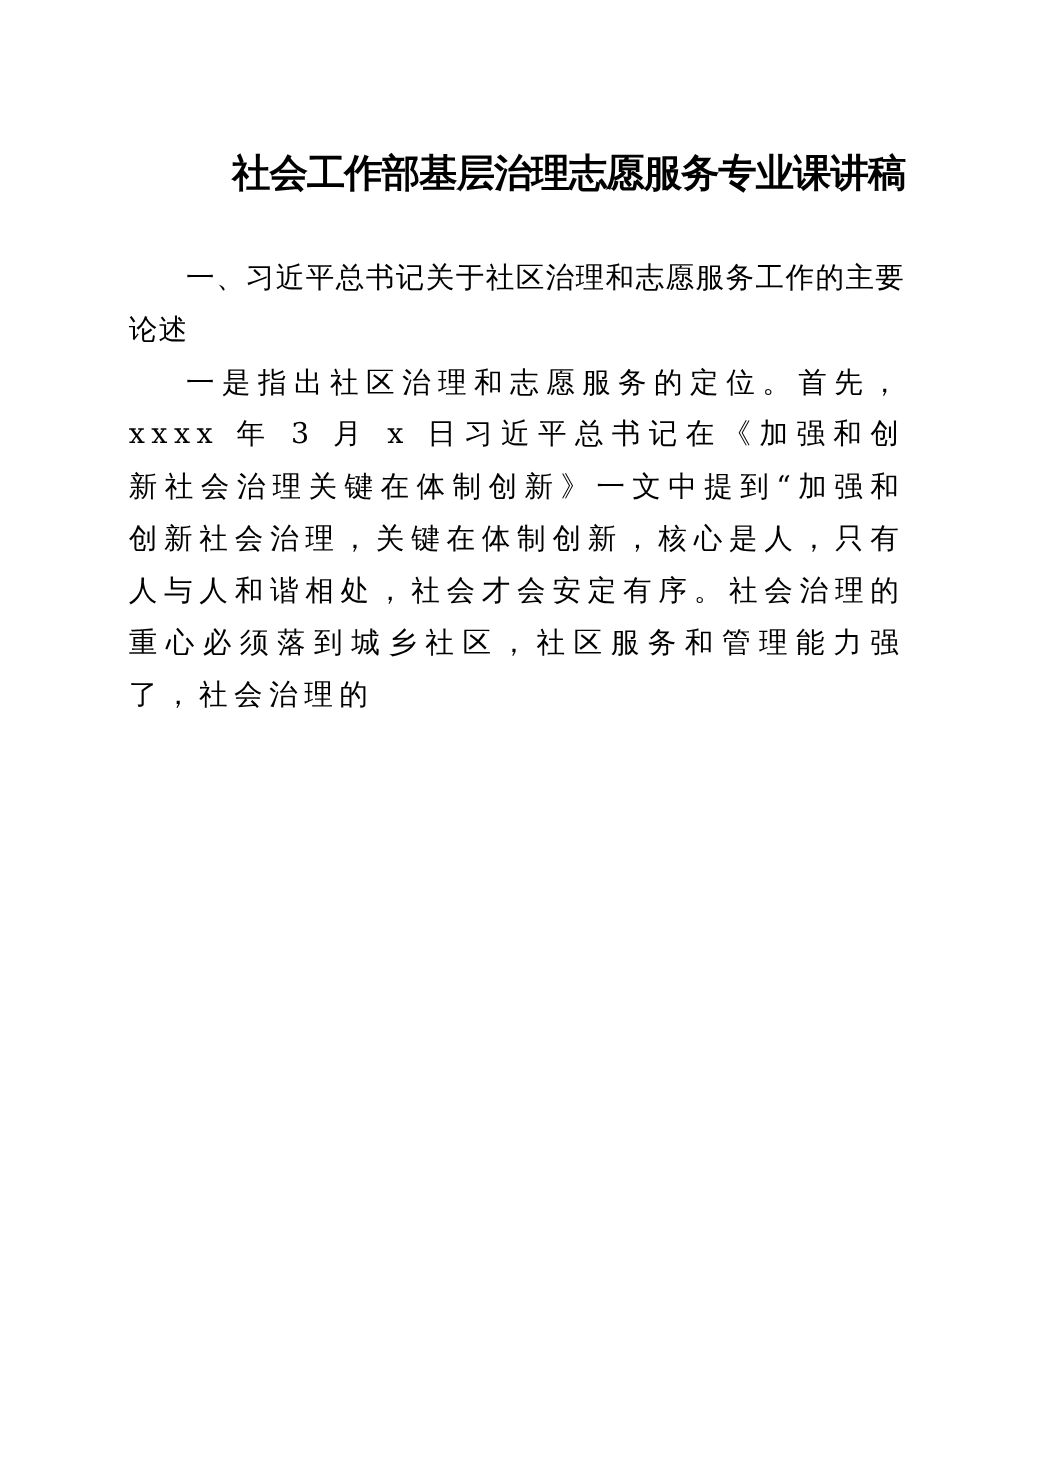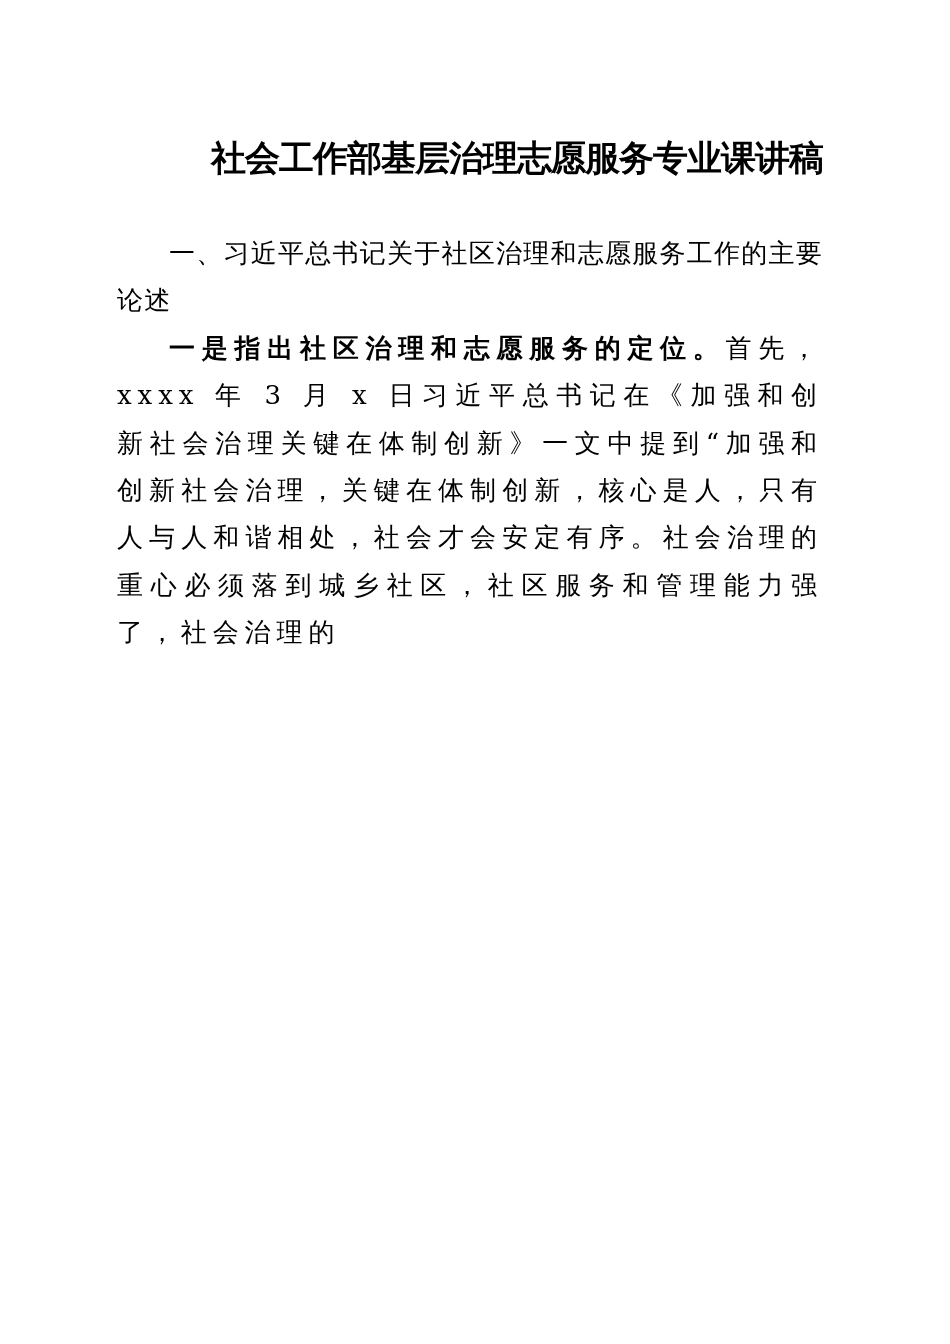--- a/index.html
+++ b/index.html
@@ -54,21 +54,21 @@
     font-family: "DejaVu Sans", "Liberation Sans", sans-serif;
     font-weight: normal;
     letter-spacing: 1.2px;
   }
   .h2 {
     letter-spacing: 6.5px;
     text-indent: 1.85em !important;
     margin-top: 0 !important;
   }
   .lead {
-    font-weight: bold;
+    font-weight: normal;
   }
 </style>
 </head>
 <body>
 
 <div class="page">
   <h1 class="doc-title">社会工作部基层治理志愿服务专业课讲稿</h1>
 
   <div class="body">
     <p class="h1">一、习近平总书记关于社区治理和志愿服务工作的主要论述</p>

